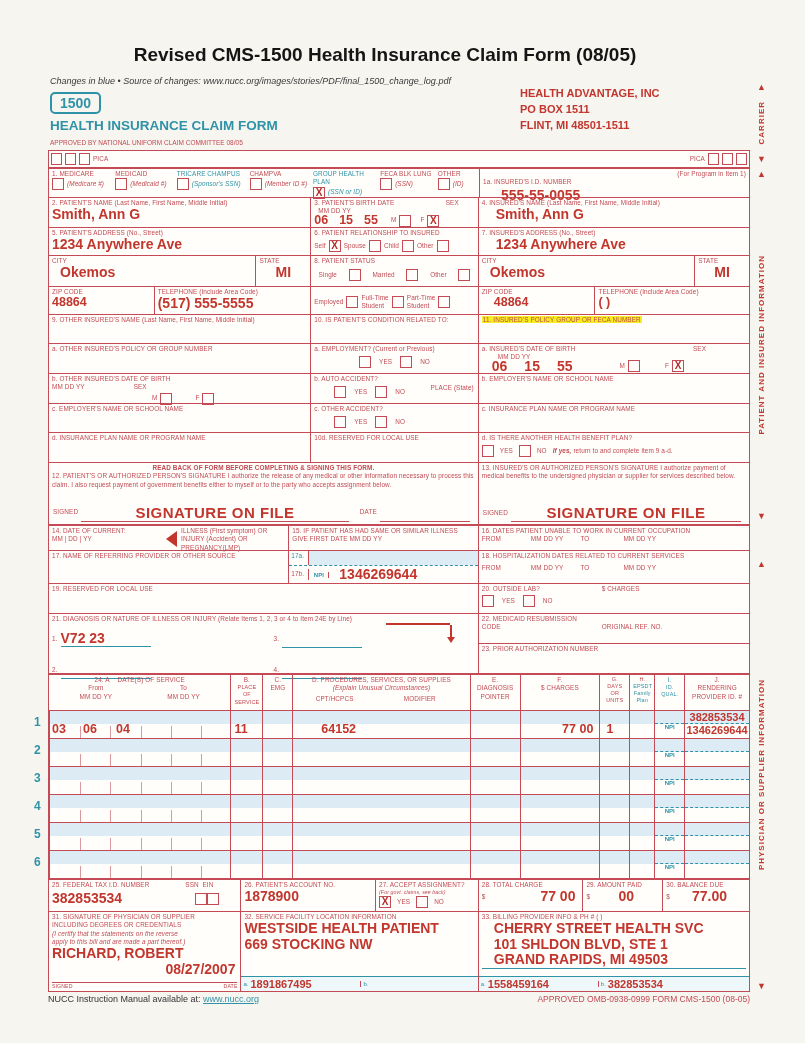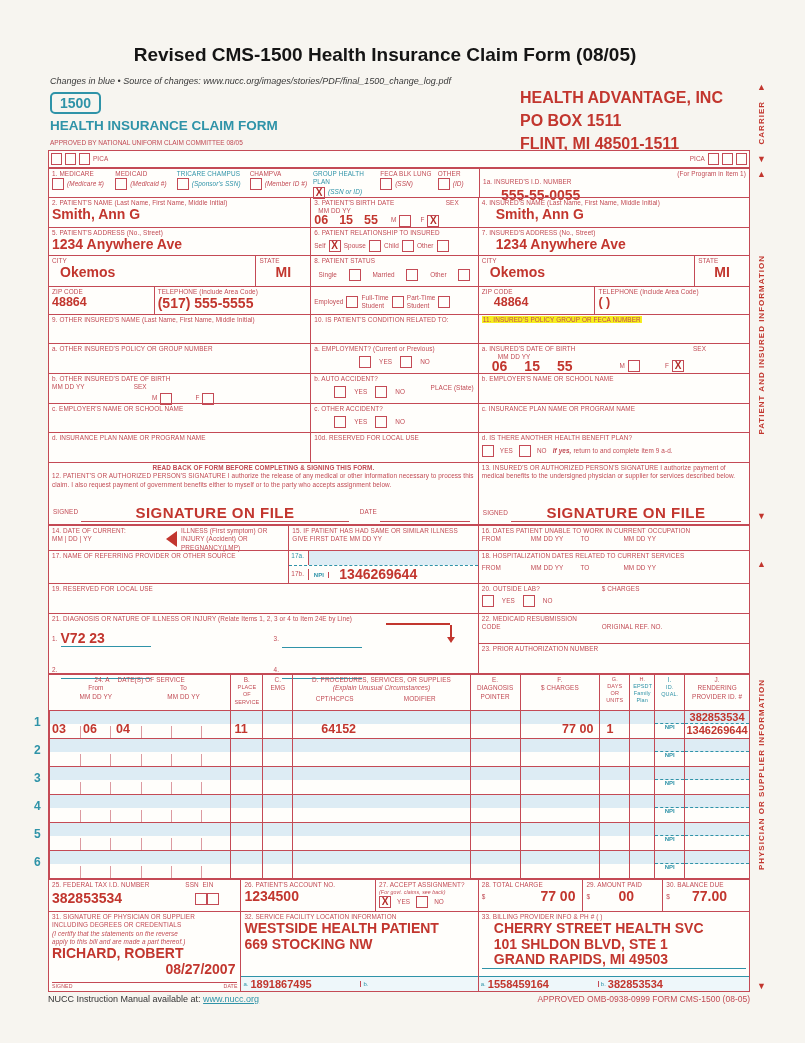--- a/index.html
+++ b/index.html
@@ -12,21 +12,21 @@
     --paper:#f7f5f0;
   }
   *{box-sizing:border-box;margin:0;padding:0}
   html,body{width:805px;height:1043px}
   body{background:var(--paper);font-family:"Liberation Sans",sans-serif;position:relative;overflow:hidden}
   .title{position:absolute;top:44px;left:0;width:770px;text-align:center;font-size:19px;font-weight:700;color:#151515}
   .subtitle{position:absolute;top:76px;left:50px;font-size:9px;font-style:italic;color:#3a3a3a}
   .badge1500{position:absolute;top:92px;left:50px;border:2px solid var(--teal);border-radius:5px;color:var(--teal);font-size:14px;font-weight:700;padding:1px 8px}
   .formname{position:absolute;top:118px;left:50px;color:var(--teal);font-size:13.5px;font-weight:700}
   .approved{position:absolute;top:139px;left:50px;color:var(--lbl);font-size:6.5px}
-  .carrier-addr{position:absolute;top:86px;left:520px;color:var(--val);font-size:16px;font-weight:700;line-height:1.45}
+  .carrier-addr{position:absolute;top:86px;left:520px;color:var(--val);font-size:11px;font-weight:700;line-height:1.45}
   
   .vlab{position:absolute;display:flex;flex-direction:column;align-items:center;color:var(--val);font-size:8px;font-weight:700}
   .vlab .txt{writing-mode:vertical-rl;transform:rotate(180deg);letter-spacing:1px;white-space:nowrap}
   .vlab .ar{font-size:9px;line-height:8px;color:var(--val)}
   
   .form{position:absolute;left:48px;top:150px;width:702px;border:1px solid var(--ln);background:#fffefb}
   .row{display:flex;border-top:1px solid var(--ln);position:relative}
   .row:first-child{border-top:none}
   .hv{border-top-width:2px}
   .c{border-left:1px solid var(--ln);padding:1px 3px;position:relative;overflow:visible}
@@ -749,21 +749,21 @@
           <span class="l">25. FEDERAL TAX I.D. NUMBER</span>
           <span class="l" style="margin-right:24px"><span>SSN</span>&nbsp;&nbsp;<span>EIN</span></span>
         </div>
       <div class="flexr" style="justify-content:space-between">
         <span class="v big">382853534</span>
         <span style="margin-right:18px"><span class="cb"></span><span class="cb"></span></span>
       </div>
     </div>
     <div class="c" style="width:135px">
       <div class="l">26. PATIENT'S ACCOUNT NO.</div>
-      <div class="v big">1234500</div>
+      <div class="v big">1878900</div>
     </div>
     <div class="c" style="width:103px">
       <div class="l">27. ACCEPT ASSIGNMENT?</div>
       <div class="l it" style="font-size:5.2px">(For govt. claims, see back)</div>
       <div class="flexr" style="gap:6px">
         <span class="cb">X</span>
           <span class="l">YES</span>
         <span class="cb"></span>
           <span class="l">NO</span>
       </div>

